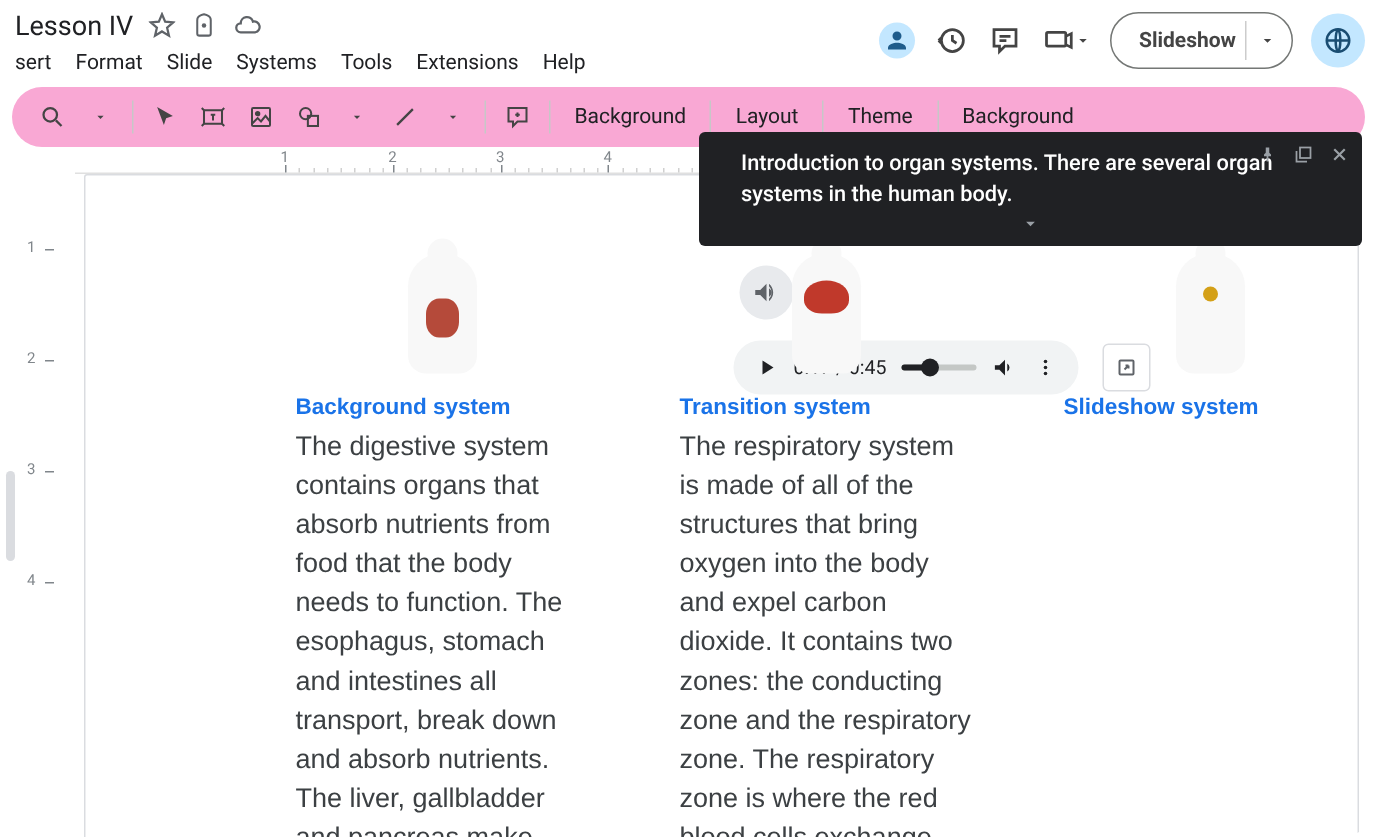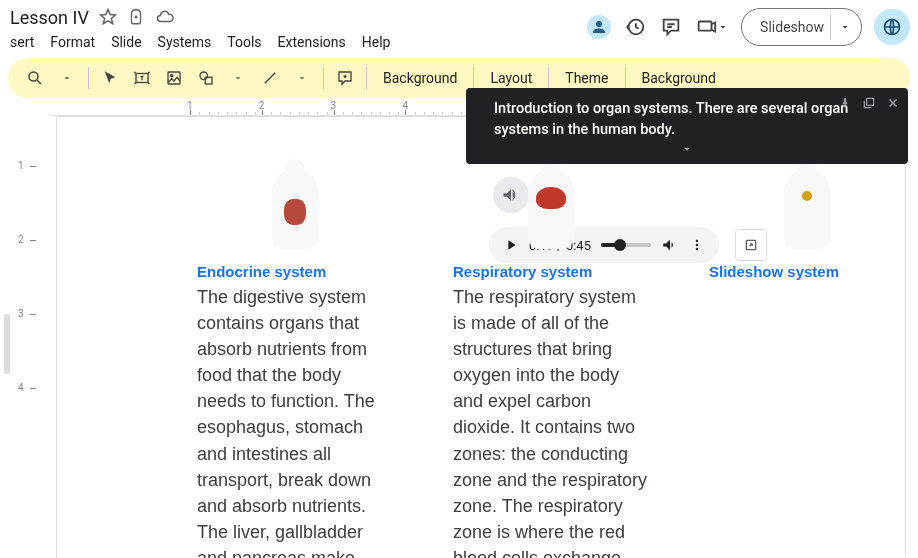--- a/index.html
+++ b/index.html
@@ -7,28 +7,28 @@
     
     .title-row { display: flex; align-items: center; height: 28px; padding-left: 10px; gap: 10px; padding-top:6px;}
     .doc-title { font-size: 18px; color: #202124; font-weight: 400;}
     .title-icons { display: flex; gap: 10px; align-items: center; color: #5f6368; }
     .title-icons svg { cursor: pointer; fill: #5f6368;}
     
     .top-right { position: absolute; right: 8px; top: 8px; display: flex; align-items: center; gap: 12px; }
     .top-right-ic { width:24px; height:24px; color:#444; display:flex; align-items:center; justify-content:center; cursor:pointer; border-radius:50%;}
     .collab-badge { background: #c3e7ff; border-radius:50%; }
     .slideshow-btn { display:flex; align-items:center; border:1px solid #747775; border-radius: 20px; height: 38px; padding: 0 2px 0 18px; cursor:pointer; gap: 6px;}
-    .slideshow-btn span { font-size: 14px; color:#444; font-weight:400;}
+    .slideshow-btn span { font-size: 14px; color:#444; font-weight:700;}
     .slideshow-drop { border-left:1px solid #ccc; padding: 0 8px; height: 26px; display:flex; align-items:center;}
     .globe { width:36px; height:36px; background:#c3e7ff; border-radius:50%; display:flex; align-items:center; justify-content:center;}
     
     .menu-row { display: flex; gap: 16px; padding: 6px 0 8px 10px; font-size: 14px; color: #202124; }
     .menu-item { cursor: pointer; }
     
-    .toolbar { background: #fef9c3; border-radius: 22px; margin: 0 8px; height: 40px; display: flex; align-items: center; padding: 0 12px; gap: 2px;}
+    .toolbar { background: #f9a8d4; border-radius: 22px; margin: 0 8px; height: 40px; display: flex; align-items: center; padding: 0 12px; gap: 2px;}
     .tb-btn { height: 28px; min-width: 30px; display:flex; align-items:center; justify-content:center; cursor:pointer; color:#444; border-radius:4px; padding:0 4px;}
     .tb-sep { width:1px; height:22px; background:#c7c7c7; margin: 0 4px;}
     .tb-text { font-size: 14px; color: #202124; padding: 0 10px; cursor:pointer;}
     .tb-arrow { width:18px; }
     
     .ruler { height: 18px; position:relative; margin-left: 50px; margin-right: 10px; border-bottom:1px solid #e0e0e0; overflow:hidden;}
     .ruler-inner { position:absolute; left: 140px; right:0; top:0; height:18px; display:flex; font-size:10px; color:#80868b;}
     .ruler-tick-major { width: 74px; position:relative; }
     .ruler-tick-major span{ position:absolute; left:-3px; top:2px;}
     .ruler-tick-major::before{content:''; position:absolute; left:0; top:12px; height:6px; width:1px; background:#80868b;}
@@ -386,30 +386,30 @@
         </svg>
     </div>
 
     <div class="cols" id="cols">
         <div class="col">
           <div class="col-img">
             <div class="body-sil">
               <div class="organ" style="background: rgb(181, 74, 58); left: 12px; top: 30px; width: 22px; height: 26px;"></div>
             </div>
           </div>
-          <h3>Endocrine system</h3>
+          <h3>Background system</h3>
           <p style="white-space: pre-line;">The digestive system contains organs that absorb nutrients from food that the body needs to function. The esophagus, stomach and intestines all transport, break down and absorb nutrients. The liver, gallbladder and pancreas make chemicals necessary for digestion of food and help with metabolism.</p>
         </div>
         <div class="col">
           <div class="col-img">
             <div class="body-sil">
               <div class="organ" style="background: rgb(192, 57, 43); left: 8px; top: 18px; width: 30px; height: 22px; border-radius: 50% 50% 40% 40%;"></div>
             </div>
           </div>
-          <h3>Respiratory system</h3>
+          <h3>Transition system</h3>
           <p>The respiratory system is made of all of the structures that bring oxygen into the body and expel carbon dioxide. It contains two zones: the conducting zone and the respiratory zone. The respiratory zone is where the red blood cells exchange CO<sub>2</sub> for O<sub>2</sub>.</p>
         </div>
         <div class="col">
           <div class="col-img">
             <div class="body-sil">
               <div class="organ" style="background: rgb(212, 160, 23); left: 18px; top: 22px; width: 10px; height: 10px; border-radius: 50%;"></div>
             </div>
           </div>
           <h3>Slideshow system</h3>
         </div>

